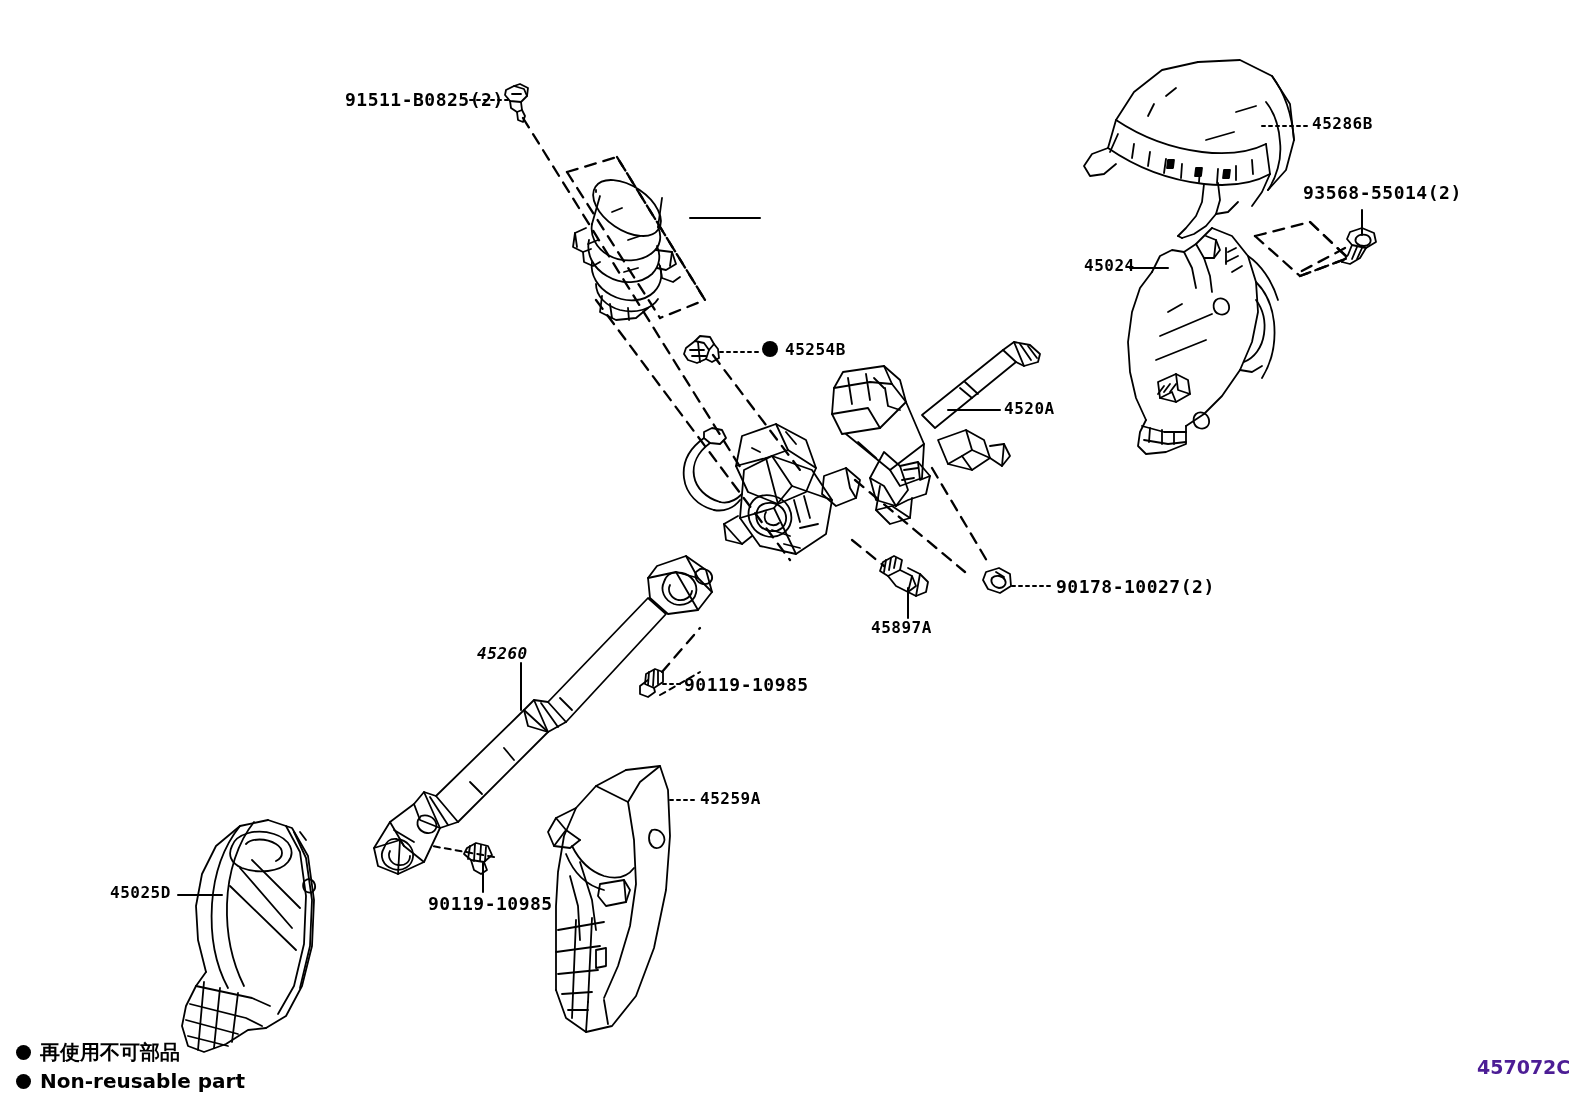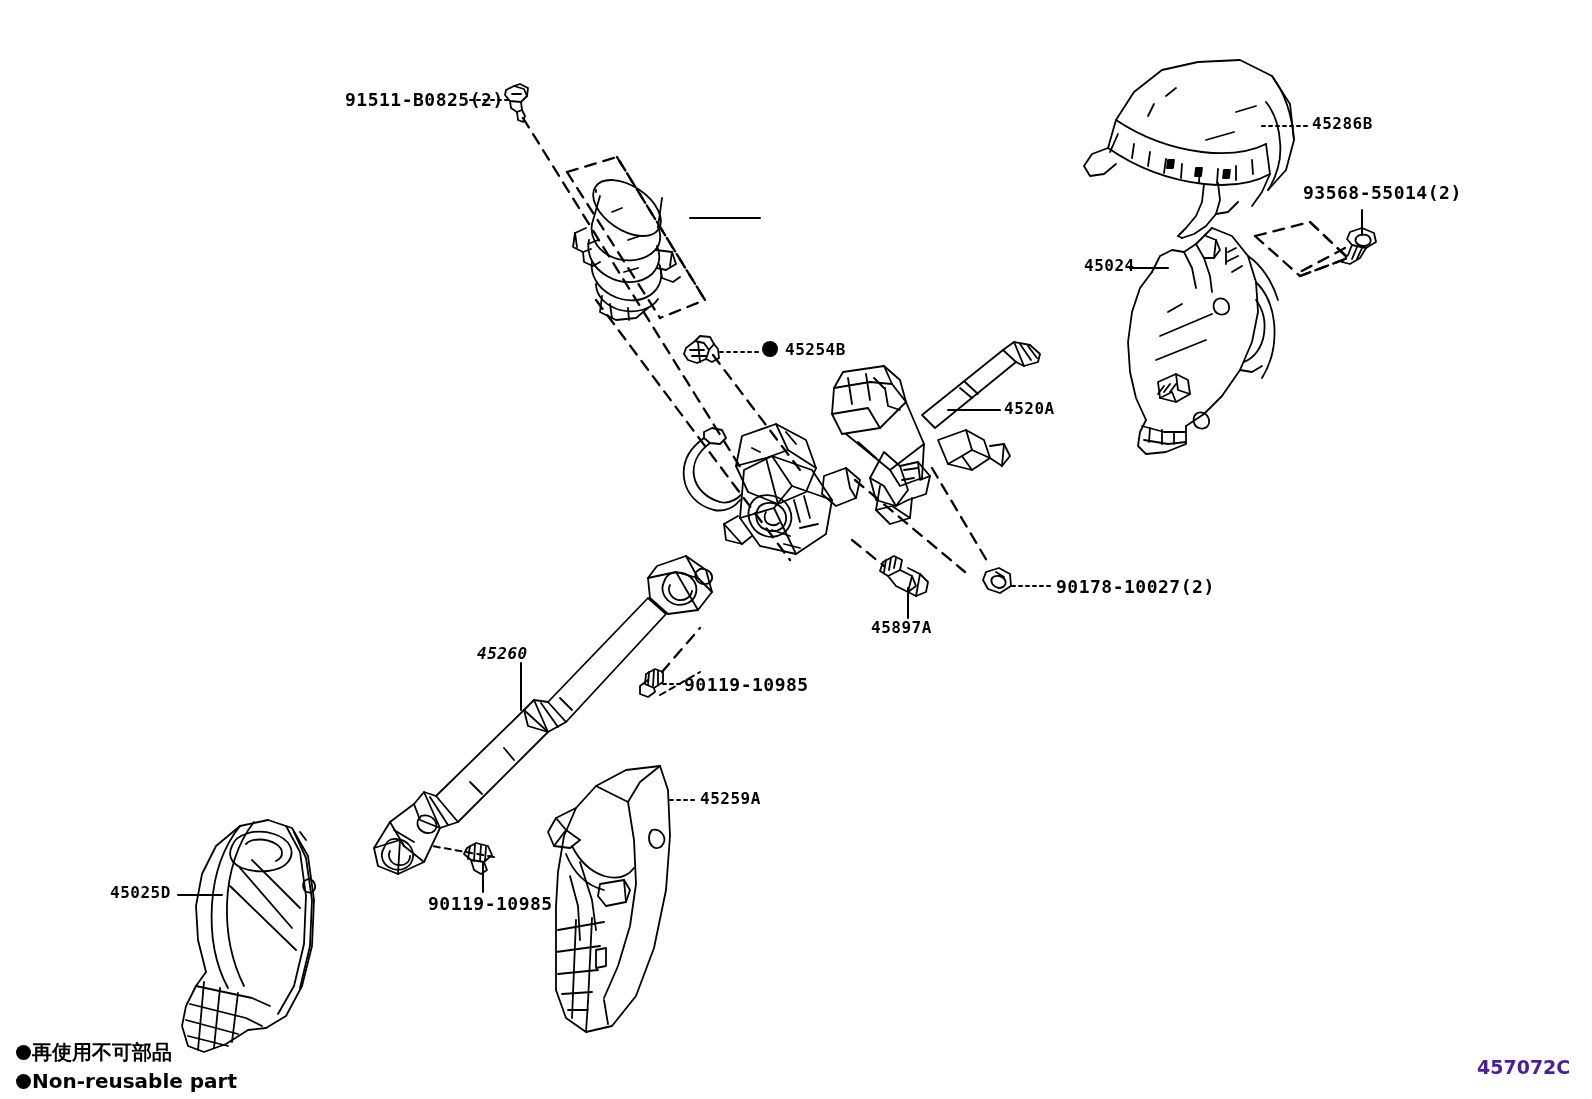--- a/index.html
+++ b/index.html
@@ -6,21 +6,21 @@
   body{width:1592px;height:1099px;position:relative;overflow:hidden;
        font-family:"DejaVu Sans",sans-serif;color:#000;}
   #stage{position:absolute;left:0;top:0;width:1592px;height:1099px;}
   svg.art{position:absolute;left:0;top:0;width:1592px;height:1099px;}
 
   .lbl{position:absolute;white-space:nowrap;font-family:"DejaVu Sans Mono",monospace;
        font-weight:bold;font-size:18px;letter-spacing:0.5px;color:#000;line-height:1.28;}
   .lbl.big{font-size:16px;}
   .legend{position:absolute;font-family:"DejaVu Sans",sans-serif;font-weight:bold;
           font-size:20px;line-height:1.45;color:#000;}
-  .legend .row{display:flex;align-items:center;gap:1px;}
+  .legend .row{display:flex;align-items:center;gap:9px;}
   .dot{display:inline-block;width:15px;height:15px;border-radius:50%;background:#000;flex:0 0 auto;}
   .reffig{position:absolute;font-family:"DejaVu Sans Mono",monospace;font-weight:bold;
           font-size:21px;line-height:1.33;color:#000;white-space:pre;}
   .code{position:absolute;font-family:"DejaVu Sans",sans-serif;font-weight:bold;font-size:19px;color:#4c1d95;}
   .inlinedot{display:inline-block;width:16px;height:16px;border-radius:50%;background:#000;
              vertical-align:-2px;margin-right:7px;}
 </style>
 </head>
 <body>
 

